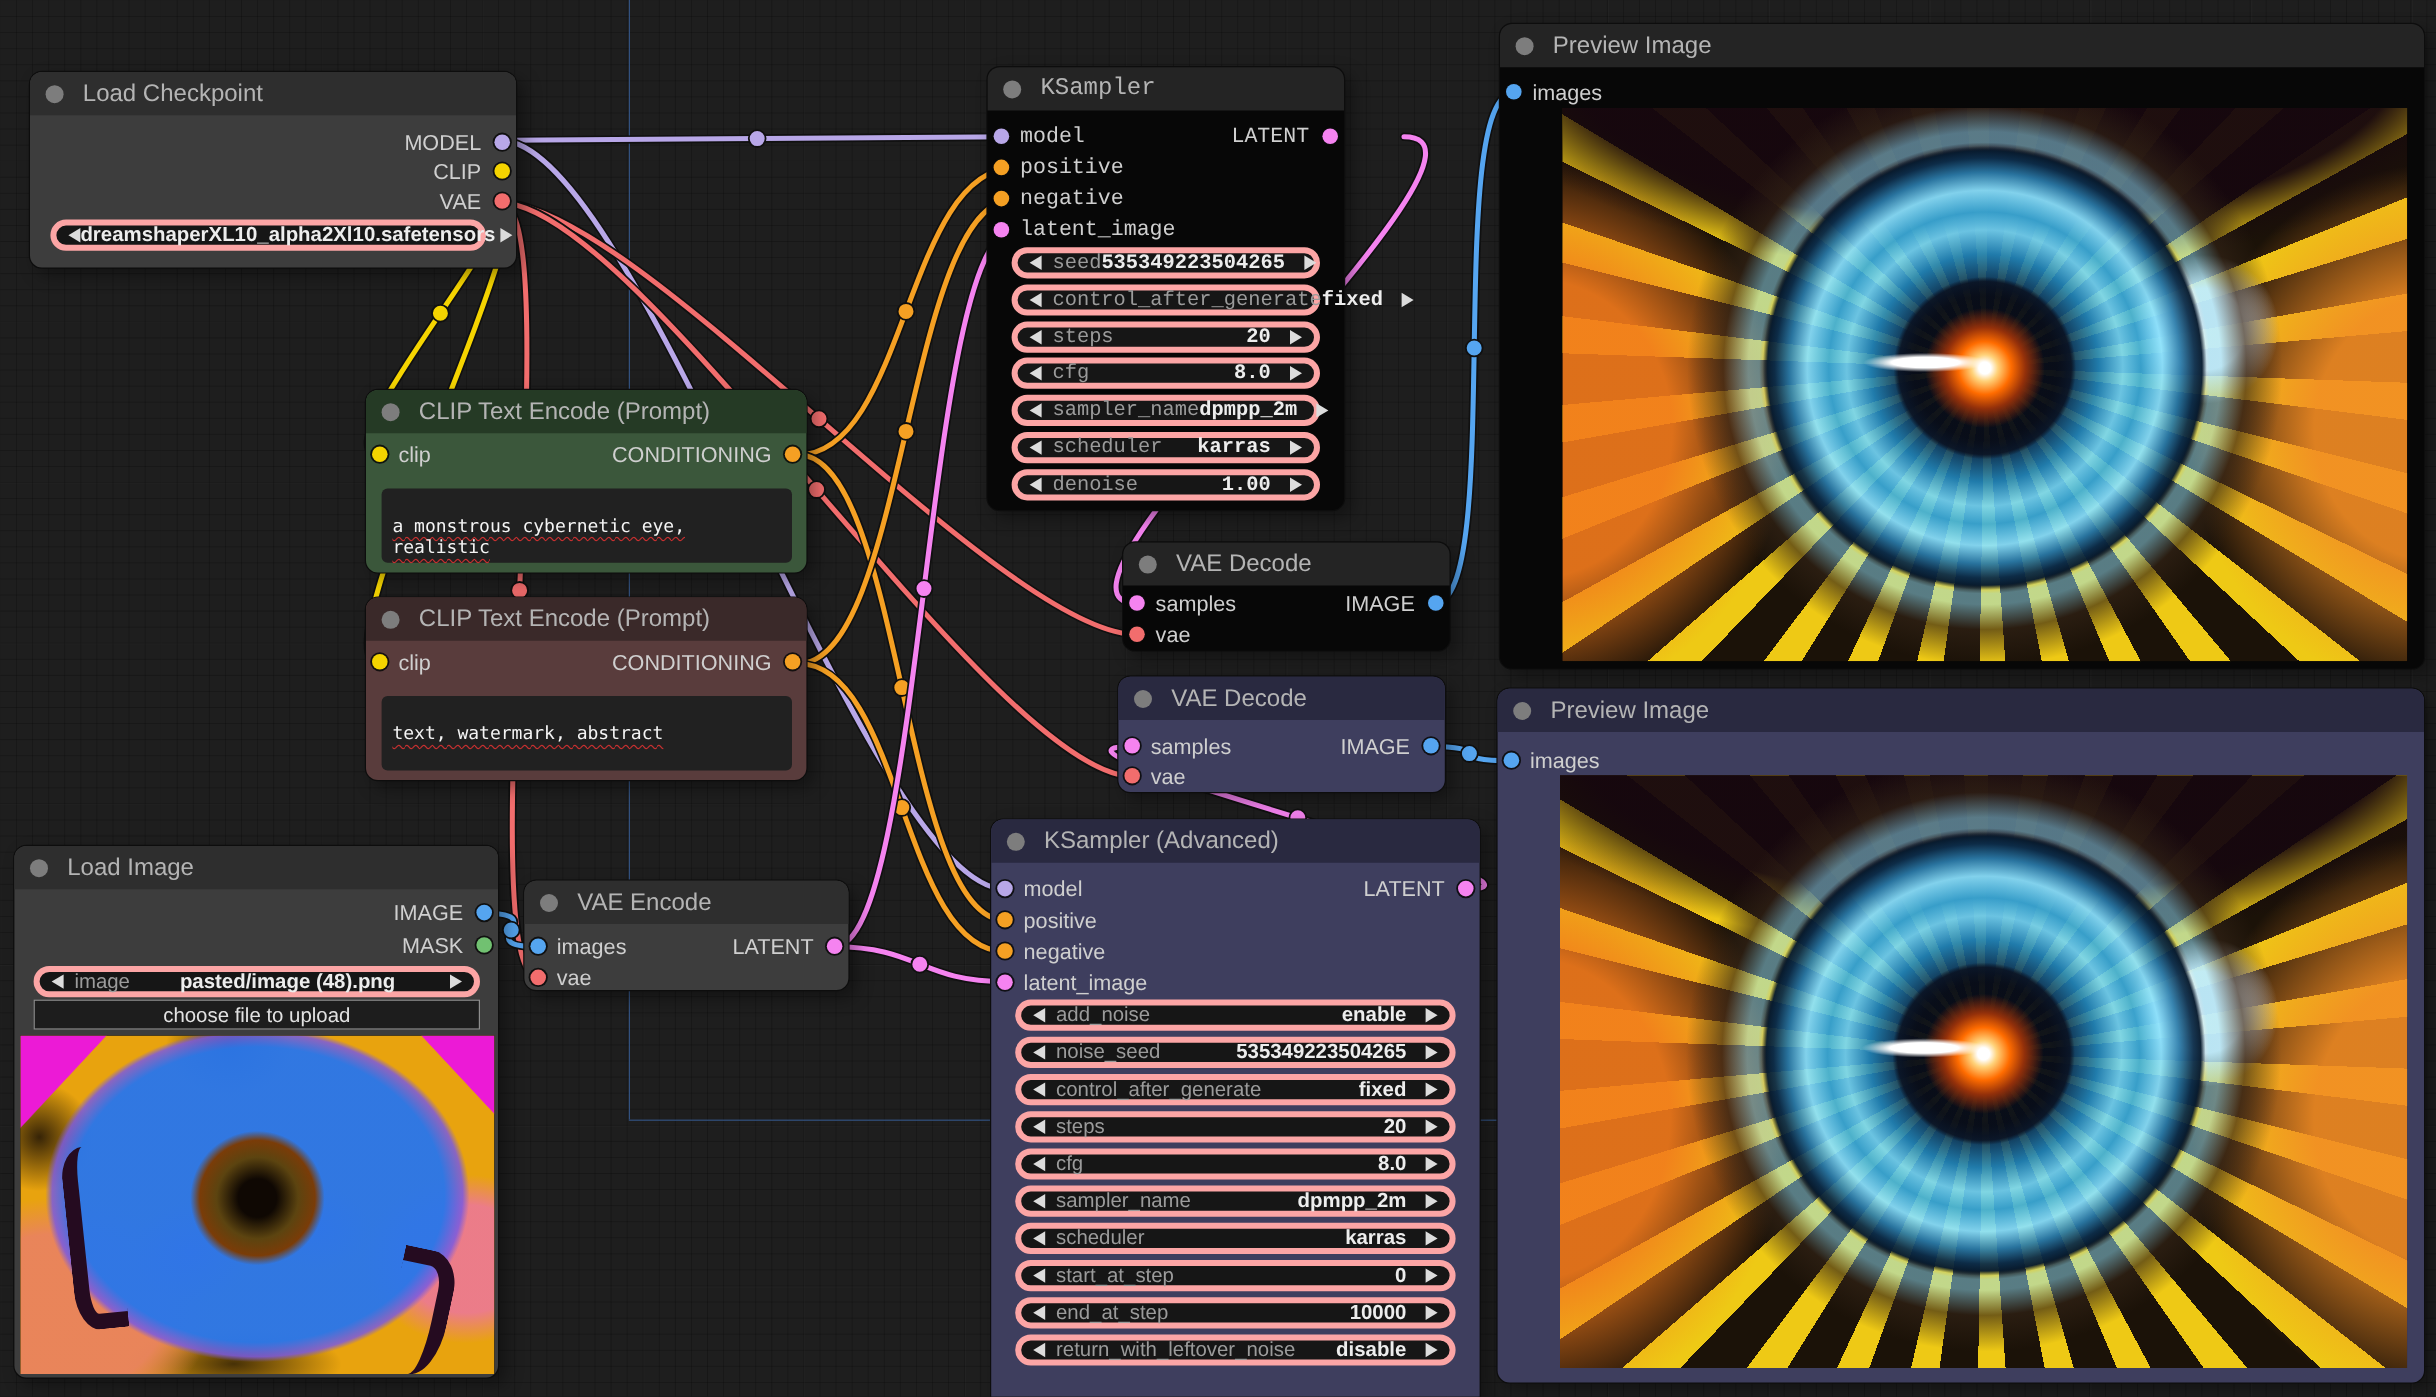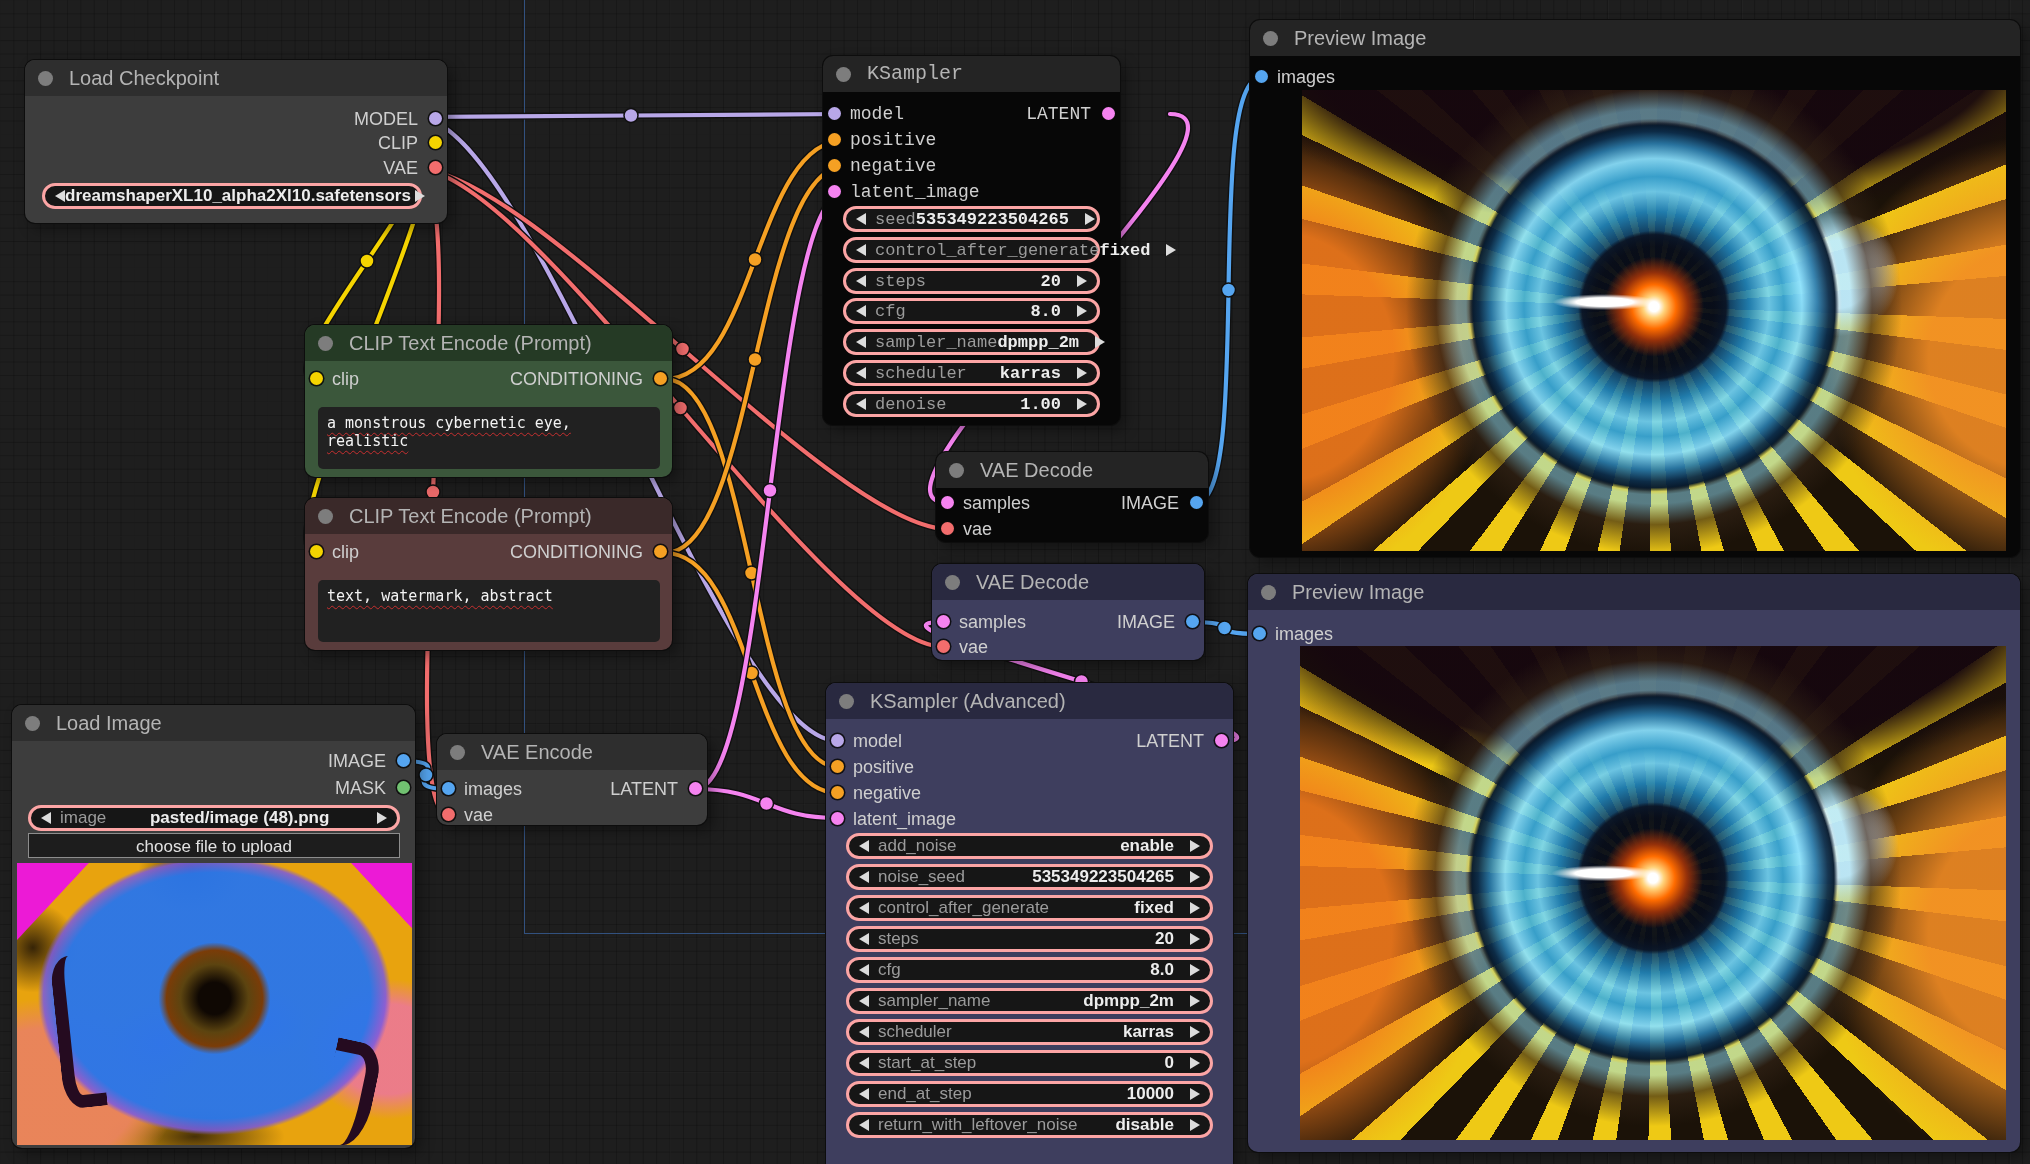--- a/index.html
+++ b/index.html
@@ -25,31 +25,31 @@
   .n-black{--title:#242424;--body:#070707;}
   .n-green{--title:#253a25;--body:#3b573b;}
   .n-brown{--title:#3a2929;--body:#593c3c;}
   .n-indigo{--title:#292940;--body:#3e3e5e;}
   .slot{position:absolute;font-size:18px;line-height:20px;color:#cfcfcf;white-space:nowrap;}
   .s-in{left:27px;}
   .s-out{right:29px;text-align:right;}
   .pdot{position:absolute;width:13px;height:13px;border-radius:50%;background:#888;
     box-shadow:0 0 0 1.5px rgba(8,8,8,.85);}
   .d-in{left:5px;} .d-out{right:5px;}
-  .widget{position:absolute;left:20px;right:20px;height:26px;border:3px solid #fca5a5;border-radius:14px;
+  .widget{position:absolute;left:20px;right:20px;height:26px;border:5px solid #fca5a5;border-radius:14px;
     background:#161616;display:flex;align-items:center;font-size:17px;color:#9b9b9b;box-sizing:border-box;}
   .warr{width:0;height:0;border-top:6px solid transparent;border-bottom:6px solid transparent;flex:none;}
   .wl{border-right:10px solid #dcdcdc;margin-left:10px;}
   .wr{border-left:10px solid #dcdcdc;margin-right:10px;}
   .wlabel{margin-left:9px;}
   .wspace{flex:1;}
   .wvalue{color:#ededed;font-weight:bold;margin-right:16px;}
   .wvalue.center{flex:1;text-align:center;margin:0 4px 0 0;}
   .prompt{position:absolute;left:13px;right:12px;background:#212121;border-radius:5px;color:#f4f4f4;
-    font-family:"DejaVu Sans Mono",monospace;font-size:15px;padding:7px 9px;box-sizing:border-box;}
+    font-family:"DejaVu Sans Mono",monospace;font-size:15px;padding:22px 9px;box-sizing:border-box;}
   .squiggle{text-decoration:underline;text-decoration-style:wavy;text-decoration-color:#c62f2f;text-decoration-thickness:1px;text-underline-offset:4px;}
   .filebtn{position:absolute;left:16px;right:15px;height:25px;border:1px solid #8d8d8d;background:#1d1d1d;
     color:#e2e2e2;font-size:17px;text-align:center;line-height:25px;box-sizing:border-box;}
   .imgbox{position:absolute;overflow:hidden;background:#000;}
   .eye{width:100%;height:100%;
     background:
       radial-gradient(ellipse 52px 8px at 43% 46%, #ffffff 0 55%, rgba(255,255,255,0) 100%),
       radial-gradient(circle at 50% 47%, #ffffff 0 5px, #ffd27a 11px, #ff6c00 22px, #93300a 34px, rgba(40,10,5,0) 50px),
       radial-gradient(circle at 50% 47%, rgba(8,13,25,.96) 0 60px, rgba(10,18,34,.88) 72px, rgba(0,0,0,0) 76px),
       radial-gradient(circle at 50% 47%, rgba(0,0,0,0) 56px, rgba(13,45,75,.93) 68px, rgba(33,135,189,.9) 95px, rgba(116,215,249,.9) 115px, rgba(59,174,222,.9) 130px, rgba(138,226,255,.92) 148px, rgba(42,124,171,.92) 163px, rgba(12,45,74,.95) 175px, rgba(8,28,48,.97) 181px, rgba(0,0,0,0) 185px),
@@ -137,21 +137,21 @@
       <path d="M 1195 503 C 1255 503 1202 77 1262 77" fill="none" stroke="#55a5f0" stroke-width="4.2" stroke-linecap="round"></path>
       <circle cx="1228.5" cy="290" r="7" fill="#55a5f0" stroke="#101010" stroke-width="1.5"></circle>
       <path d="M 1189 622 C 1249 622 1200 634 1260 634" fill="none" stroke="#101010" stroke-width="7" stroke-linecap="round"></path>
       <path d="M 1189 622 C 1249 622 1200 634 1260 634" fill="none" stroke="#55a5f0" stroke-width="4.2" stroke-linecap="round"></path>
       <circle cx="1224.5" cy="628" r="7" fill="#55a5f0" stroke="#101010" stroke-width="1.5"></circle>
       <path d="M 403 761 C 463 761 389 789 449 789" fill="none" stroke="#101010" stroke-width="7" stroke-linecap="round"></path>
       <path d="M 403 761 C 463 761 389 789 449 789" fill="none" stroke="#55a5f0" stroke-width="4.2" stroke-linecap="round"></path>
       <circle cx="426" cy="775" r="7" fill="#55a5f0" stroke="#101010" stroke-width="1.5"></circle>
     </svg>
 
-  <div class="node n-gray" style="left:25px;top:60px;width:405px;height:163px;padding-left:17px;">
+  <div class="node n-gray" style="left:25px;top:60px;width:405px;height:163px;">
     <div class="ntitle">
       <span class="tdot"></span>
       <span class="ttext">Load Checkpoint</span>
     </div>
     <span class="slot s-out" style="top:49px">MODEL</span>
     <span class="pdot d-out" style="top: 52px; background: rgb(184, 167, 232);"></span>
     <span class="slot s-out" style="top:73px">CLIP</span>
     <span class="pdot d-out" style="top: 76px; background: rgb(245, 212, 0);"></span>
     <span class="slot s-out" style="top:98px">VAE</span>
     <span class="pdot d-out" style="top: 101px; background: rgb(242, 109, 109);"></span>

